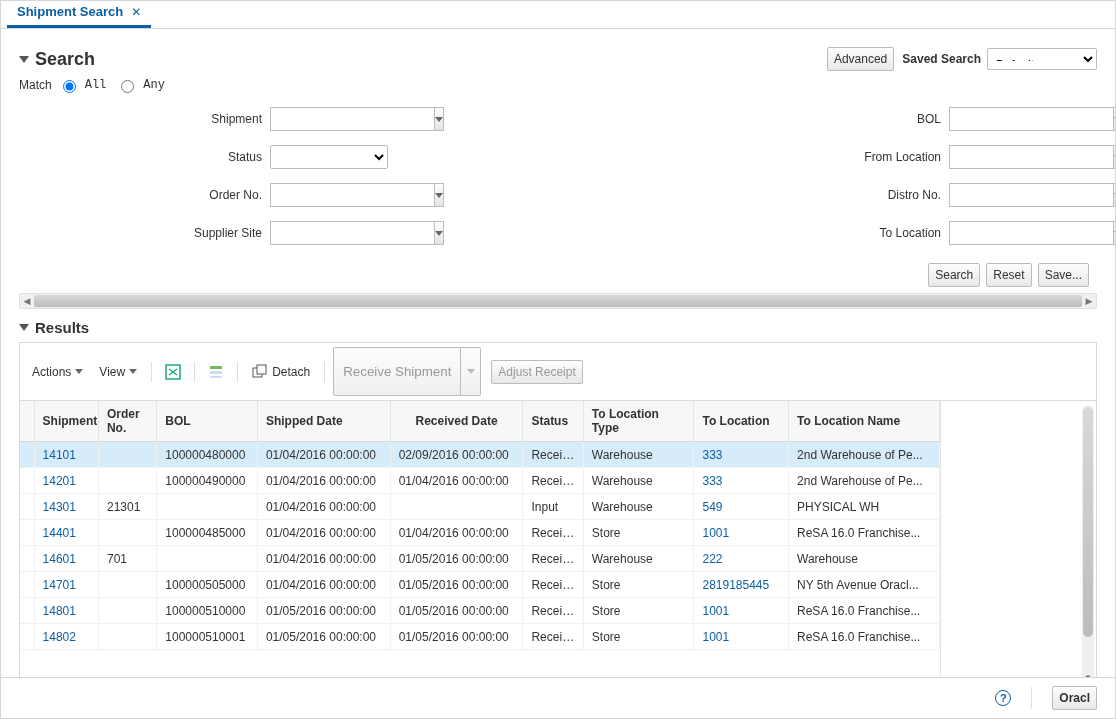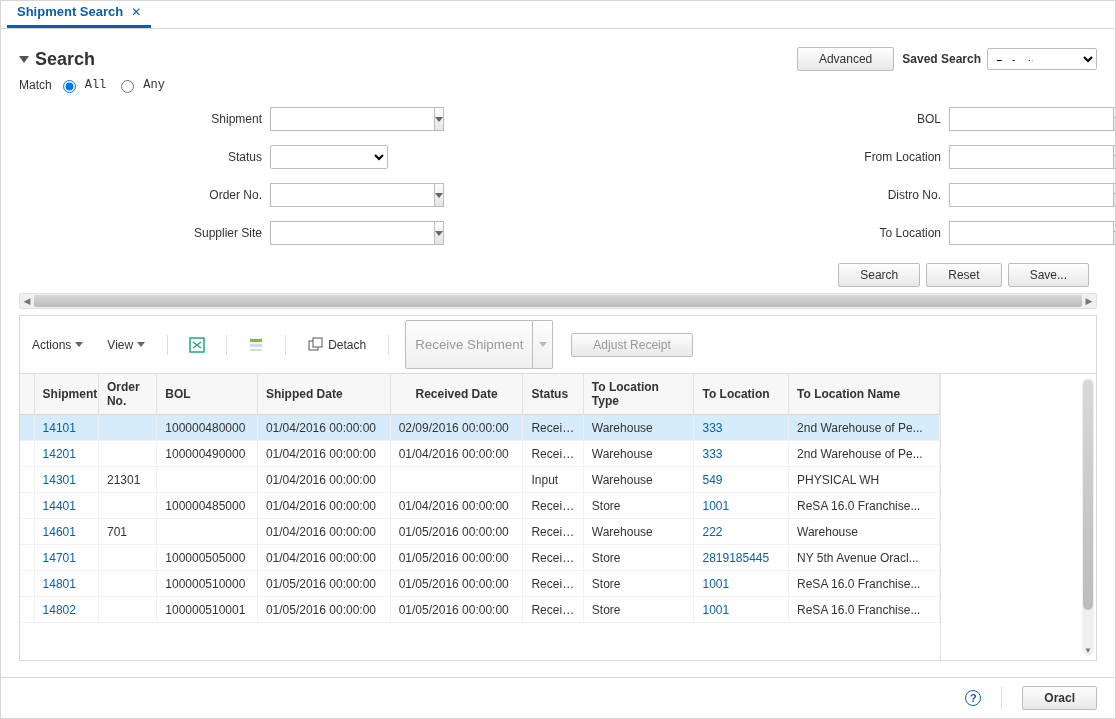--- a/index.html
+++ b/index.html
@@ -67,21 +67,21 @@
   }
   .top-right {
     display:flex;
     align-items:center;
     gap: 6px;
   }
   .btn {
     background: linear-gradient(#fdfdfd,#e8e8e8);
     border: 1px solid #bcbcbc;
     border-radius: 2px;
-    padding: 4px 21px;
+    padding: 4px 6px;
     font-size: 12px;
     cursor: pointer;
     color: #333;
   }
   .btn:disabled { color:#aaa; cursor:default;}
   .savedsearch-label { font-weight: bold; margin-left:2px;}
   .select {
     border: 1px solid #bcbcbc;
     border-radius: 2px;
     padding: 8px 4px;
@@ -180,21 +180,21 @@
     font-size: 15px;
     font-weight:bold;
     margin:0;
   }
   .toolbar {
     border:1px solid #d9d9d9;
     border-bottom:none;
     padding:4px 6px;
     display:flex;
     align-items:center;
-    gap:12px;
+    gap:4px;
     margin-top:6px;
     background:#fff;
   }
   .menu-btn {
     display:flex; align-items:center; gap:4px;
     padding:4px 6px;
     cursor:pointer;
     border-radius:2px;
   }
   .vdiv { width:1px; height:20px; background:#ddd; margin:0 4px;}
@@ -429,20 +429,24 @@
     <button class="btn">Reset</button>
     <button class="btn">Save...</button>
   </div>
 
   <div class="hscroll">
     <div class="arr l">◀</div>
     <div class="thumb"></div>
     <div class="arr r">▶</div>
   </div>
 
+  <div class="results-header">
+    <span class="disclosure open"></span>
+    <h3>Results</h3>
+  </div>
 
   <div class="toolbar">
     <div class="menu-btn">
       <span>Actions</span>
       <span class="tri"></span>
     </div>
     <div class="menu-btn">
       <span>View</span>
       <span class="tri"></span>
     </div>

